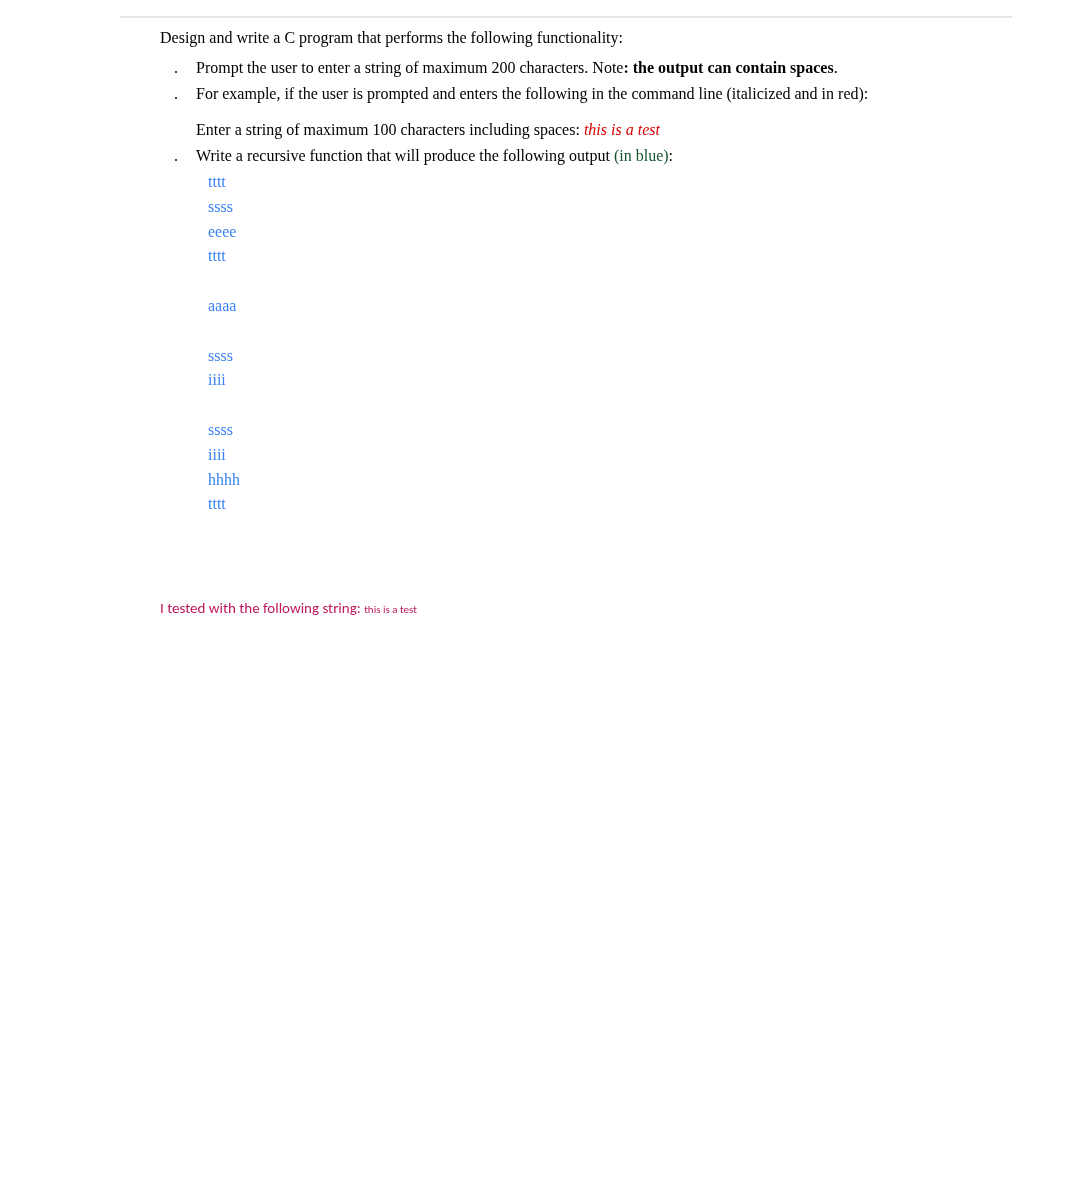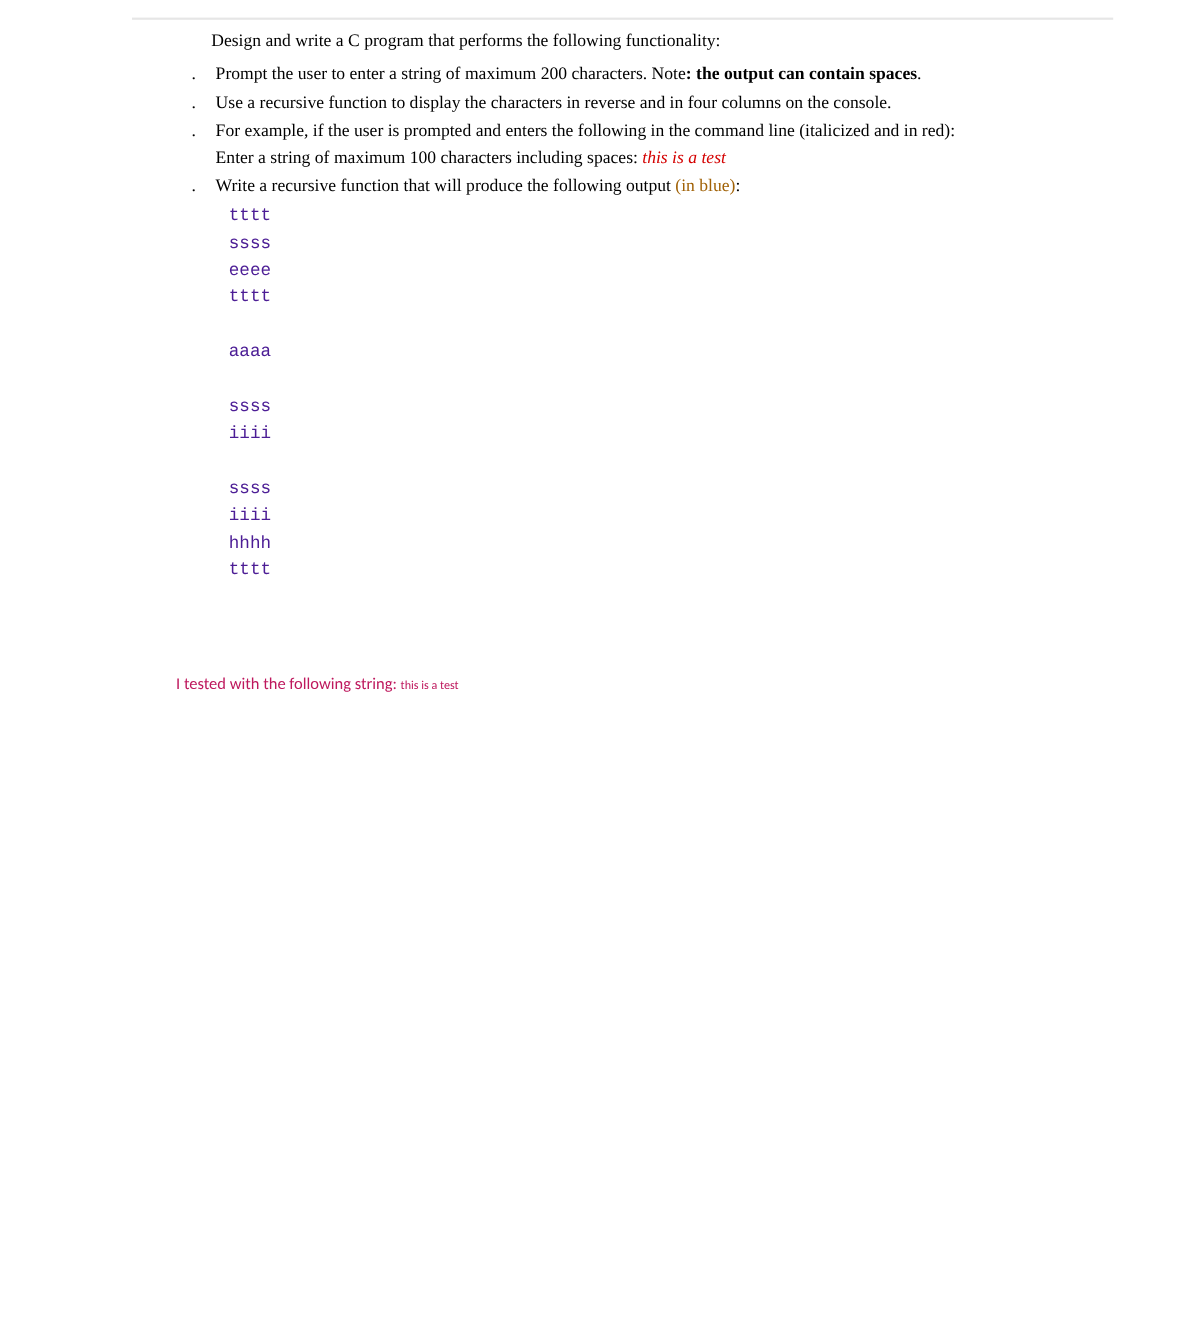--- a/index.html
+++ b/index.html
@@ -18,21 +18,20 @@
     .page-container {
       padding: 16px 120px 20px 160px;
       position: relative;
     }
     .top-rule {
       border-top: 2px solid #e6e6e6;
       margin: 0 -40px 8px -40px;
     }
     .intro {
       margin-bottom: 6px;
-      margin-left: 32px;
     }
     .bullet-list {
       list-style: none;
       padding-left: 8px;
     }
     .bullet-list li {
       position: relative;
       padding-left: 28px;
       text-align: justify;
       margin-bottom: 2px;
@@ -44,26 +43,26 @@
       top: 0;
     }
     .bold {
       font-weight: bold;
     }
     .red-italic {
       color: #d40000;
       font-style: italic;
     }
     .blue {
-      color: #a16207;
+      color: #14532d;
     }
     .output-block {
       padding-left: 48px;
-      color: #4c1d95;
-      font-family: Liberation Mono, monospace;
+      color: #3b82f6;
+      font-family: Liberation Serif, serif;
       white-space: pre;
       line-height: 1.55;
     }
     .tested-section {
       margin-top: 80px;
       font-family: Calibri, Arial, sans-serif;
       font-size: 15px;
       color: #be185d;
     }
     .tested-small {
@@ -79,25 +78,22 @@
 <div class="page-container">
   <div class="top-rule"></div>
 
   <p class="intro">Design and write a C program that performs the following functionality:</p>
 
   <ul class="bullet-list">
     <li>
       <span>Prompt the user to enter a string of maximum 200 characters. Note</span><span class="bold">: the output can contain spaces</span><span>.</span>
     </li>
     <li>
-      <span>Use a recursive function to display the characters in reverse and in four columns on the console.</span>
-    </li>
-    <li>
       <span>For example, if the user is prompted and enters the following in the command line (italicized and in red):</span>
-      <div class="sub-line" style="padding-left:0;">
+      <div class="sub-line" style="padding-left:0;margin-top:12px;">
         <span>Enter a string of maximum 100 characters including spaces: </span><span class="red-italic">this is a test</span>
       </div>
     </li>
     <li>
       <span>Write a recursive function that will produce the following output </span><span class="blue">(in blue)</span><span>:</span>
     </li>
   </ul>
 
   <div class="output-block">tttt
 ssss

